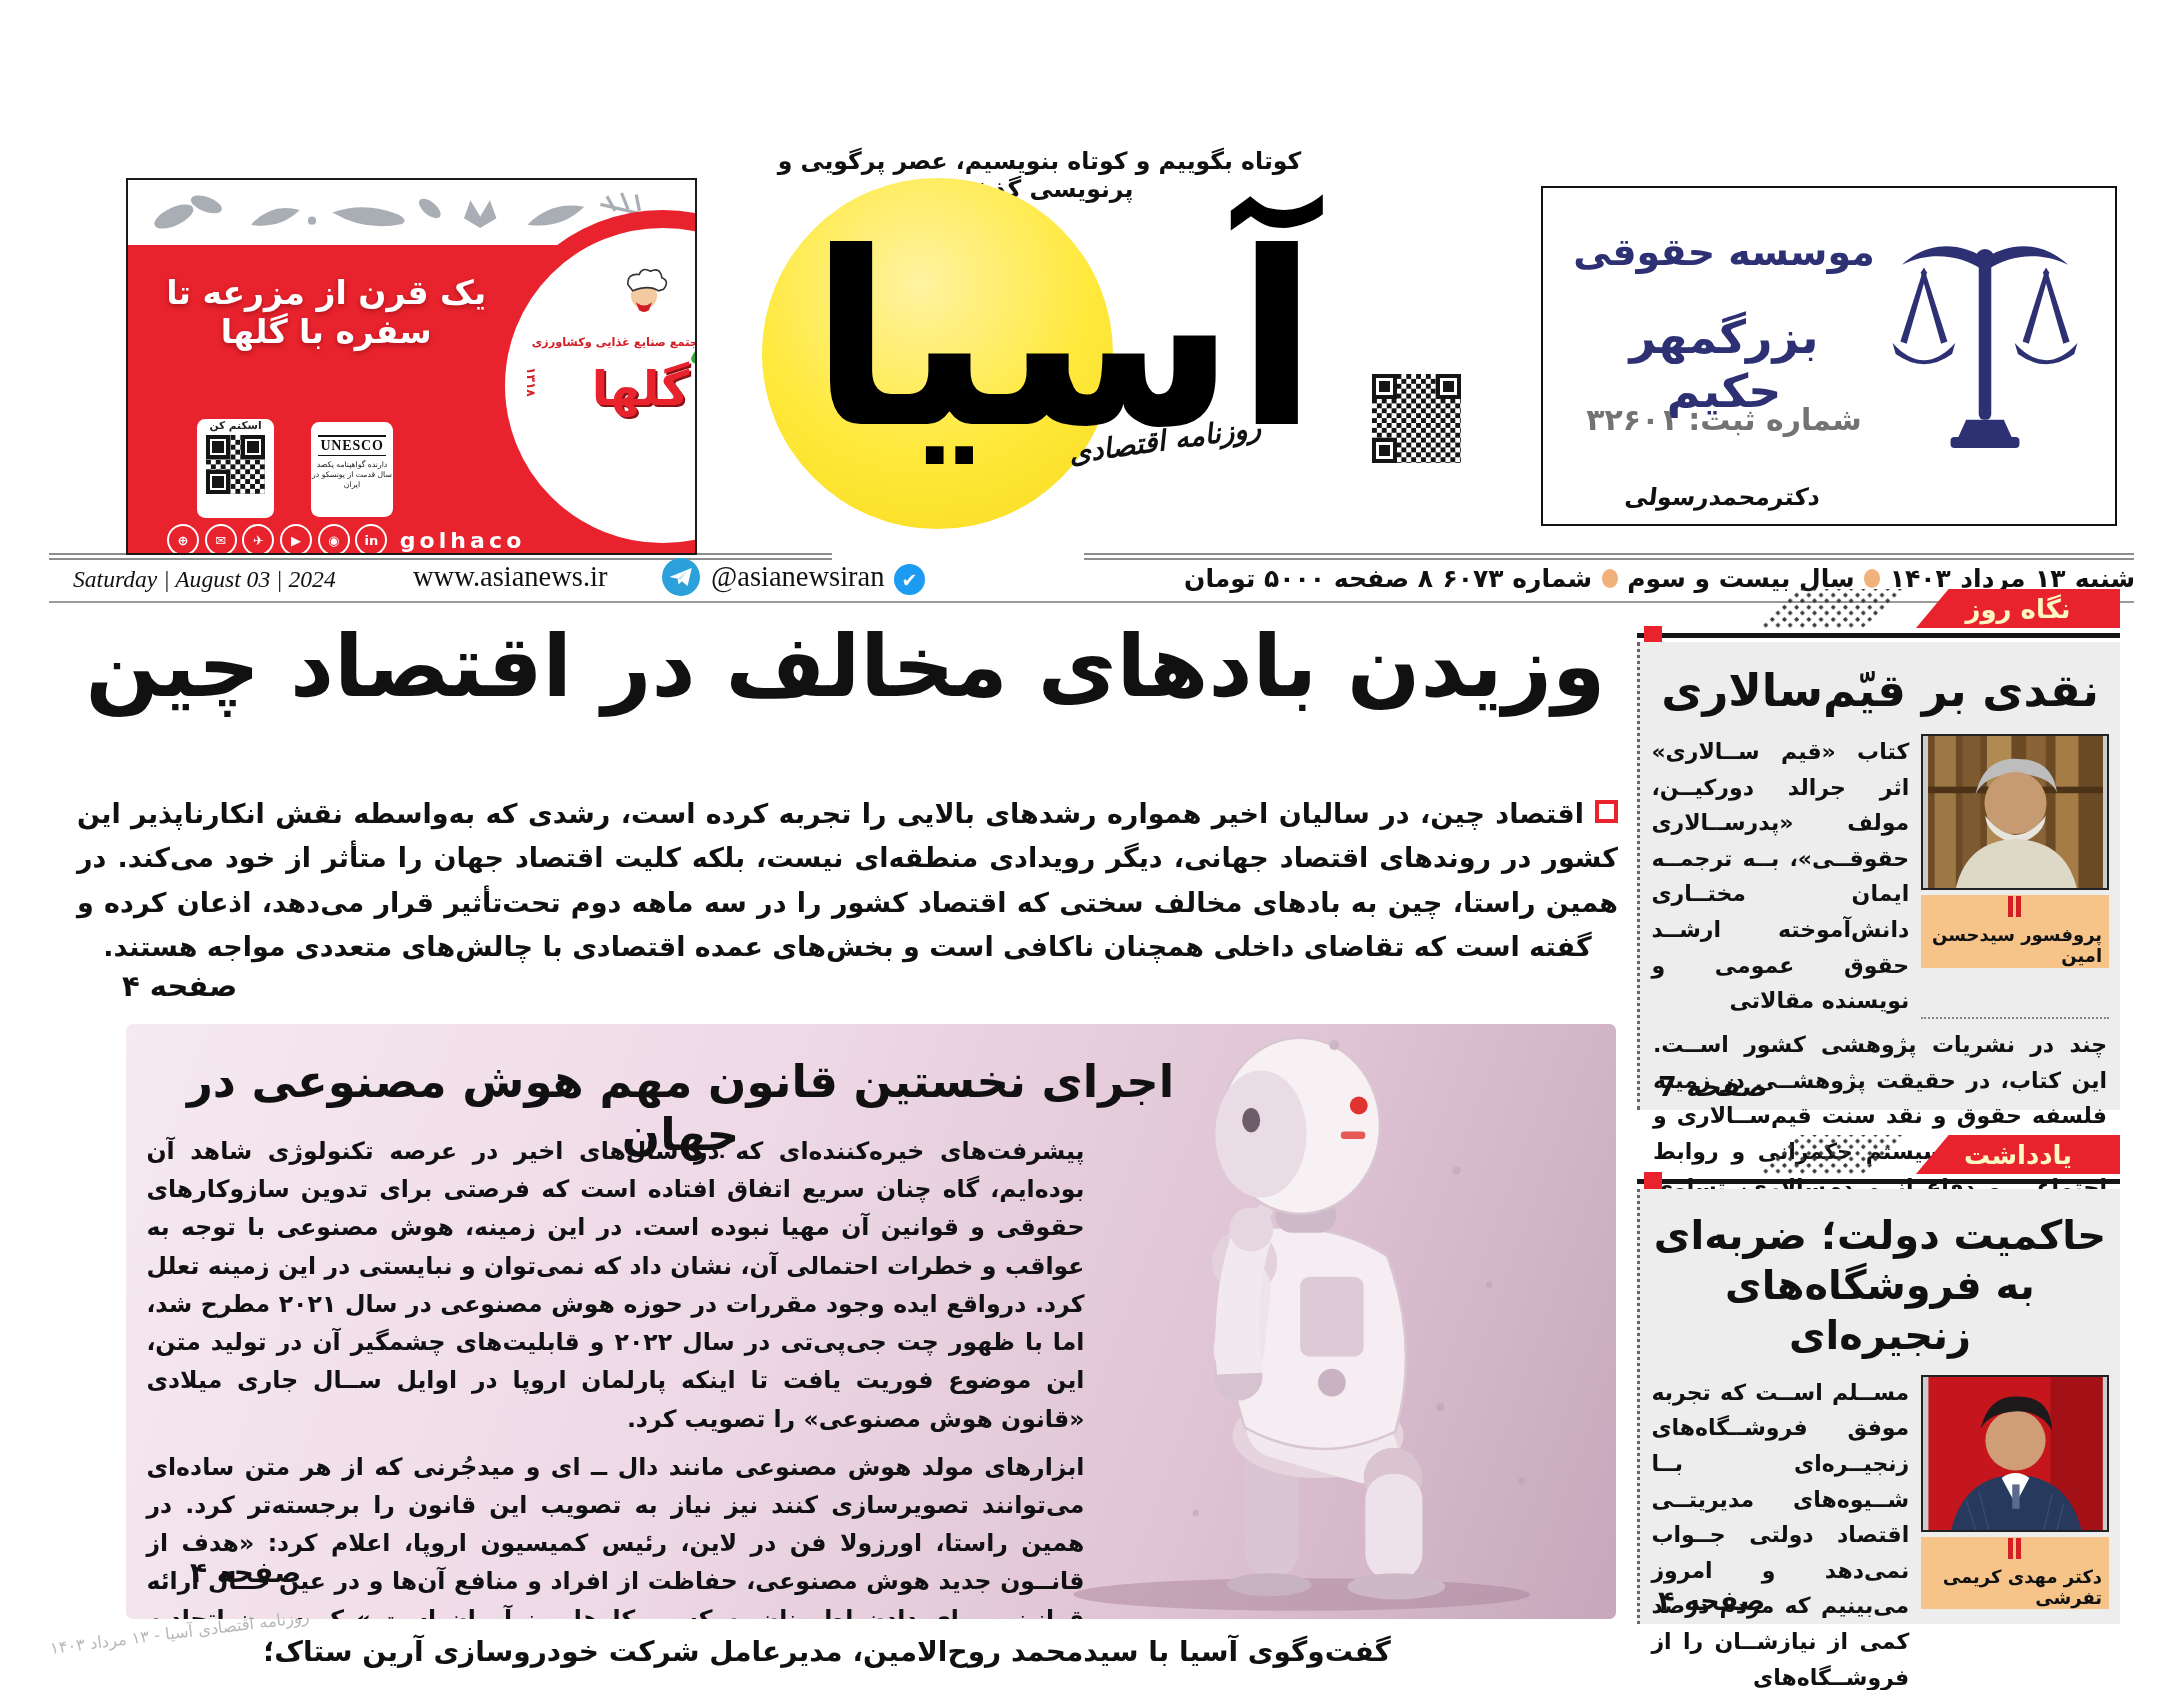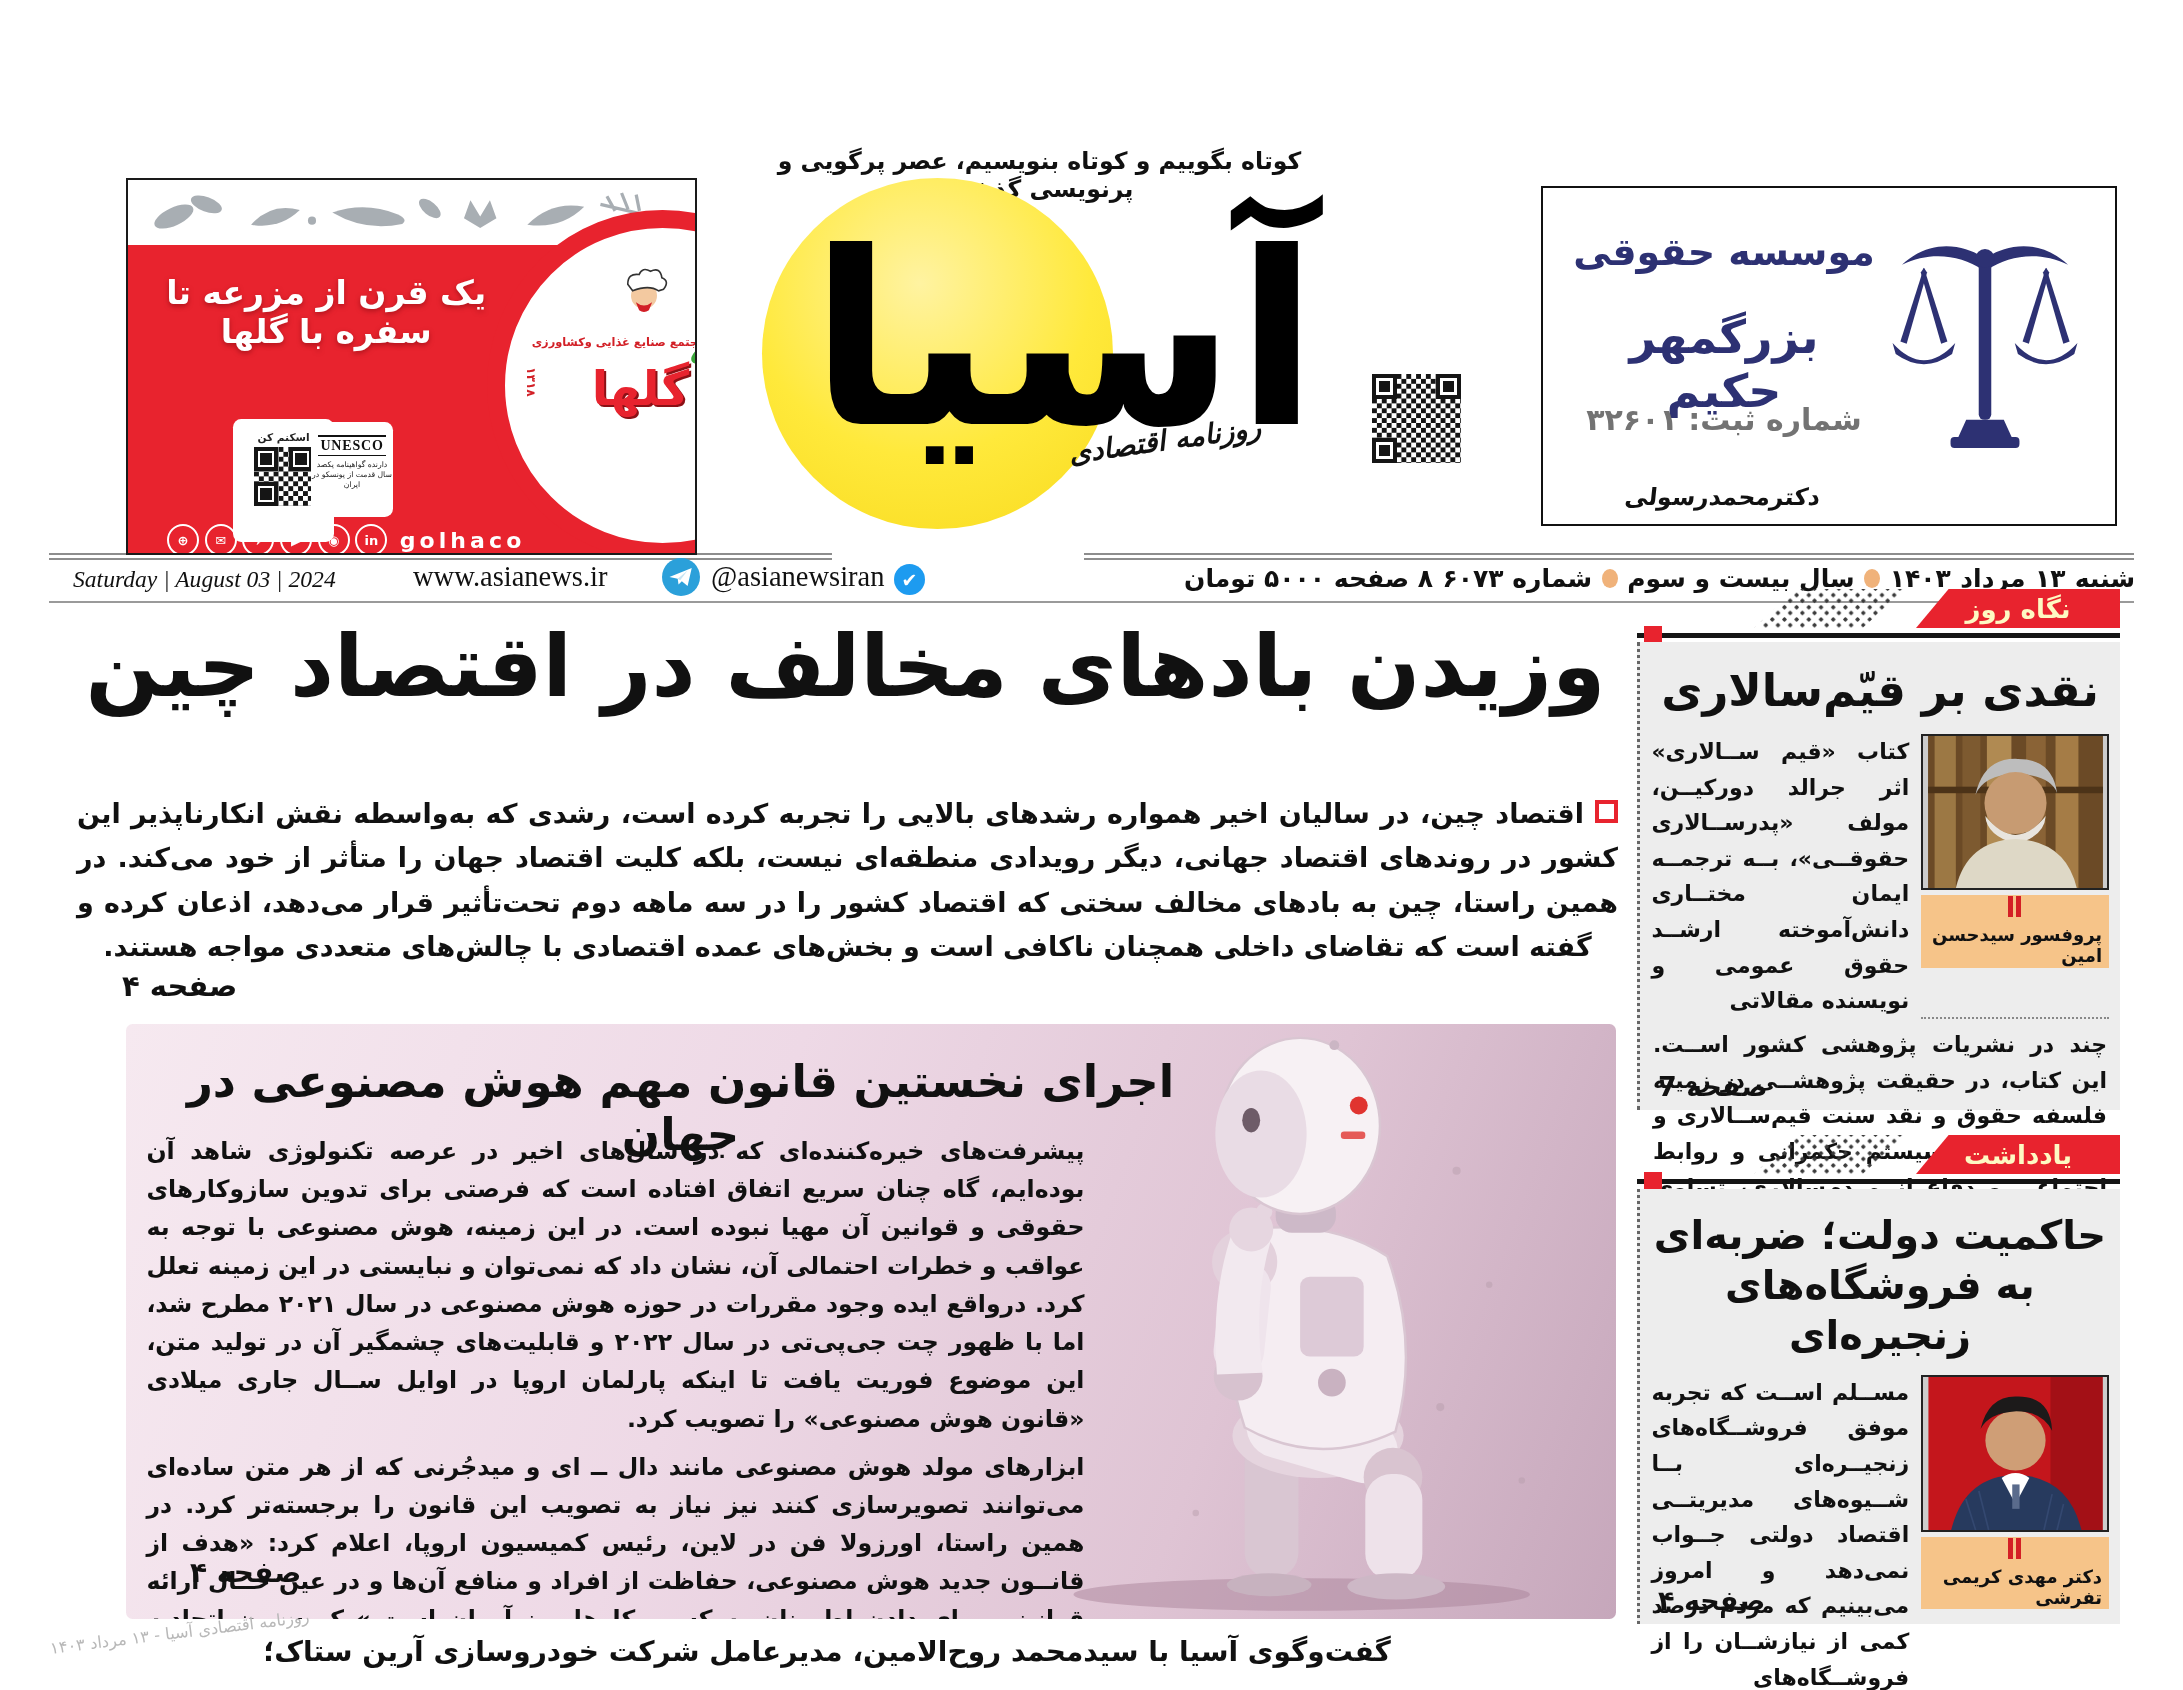--- a/index.html
+++ b/index.html
@@ -19,21 +19,21 @@
   .golha-slogan{position:absolute;left:14.7px;top:28px;width:367px;text-align:center;color:#fff;
       font-size:33px;font-weight:900;text-shadow:0 2.4px 4.9px rgba(120,8,12,.55);}
   .golha-circle{position:absolute;left:359px;top:-35px;width:315px;height:315px;border-radius:50%;
       background:#fff;border:18px solid #e8232e;}
   .golha-company{position:absolute;left:4%;top:34%;width:64%;text-align:center;color:#d21f26;
       font-size:11.4px;font-weight:700;}
   .golha-brand{position:absolute;left:8%;top:42%;width:70%;text-align:center;color:#e8232e;
       font-size:48px;font-weight:900;text-shadow:2px 2px 0 #8c1015;}
   .golha-year{position:absolute;left:6%;top:44%;writing-mode:vertical-rl;font-size:12.2px;color:#d21f26;font-weight:700;}
   .whitecard{position:absolute;background:#fff;border-radius:8.2px;}
-  #golha-qrbox{left:69px;top:174px;width:77px;height:99px;padding:12px;margin-left:36px;}
+  #golha-qrbox{left:69px;top:174px;width:77px;height:99px;padding:0;}
   .qr-label{font-size:10.6px;font-weight:700;color:#222;text-align:center;direction:rtl;}
   #golha-qrbox .qr{position:relative;width:64px;height:64px;margin:1.6px auto 0;}
   #unescobox{left:183px;top:177px;width:82px;height:95px;text-align:center;}
   .unesco-word{font-family:"Liberation Serif",serif;font-size:14px;font-weight:700;letter-spacing:0.8px;color:#111;
       border-top:2.4px solid #111;border-bottom:1.6px solid #111;display:inline-block;padding:0.8px 2.4px;margin-top:13px;}
   .unesco-cap{font-size:7.7px;color:#222;direction:rtl;line-height:1.35;margin-top:4.1px;}
   .social-row{position:absolute;left:39px;top:279px;display:flex;align-items:center;gap:5.7px;}
   .soc{width:28px;height:28px;border:2.4px solid #fff;border-radius:50%;color:#fff;font-size:13px;
       display:flex;align-items:center;justify-content:center;font-weight:700;}
   .golhaco{color:#fff;font-size:22px;font-weight:700;letter-spacing:4.1px;margin-left:6.5px;}

